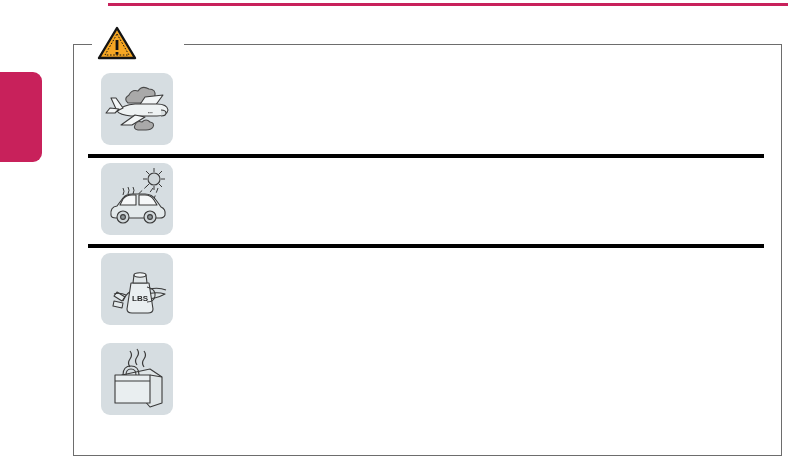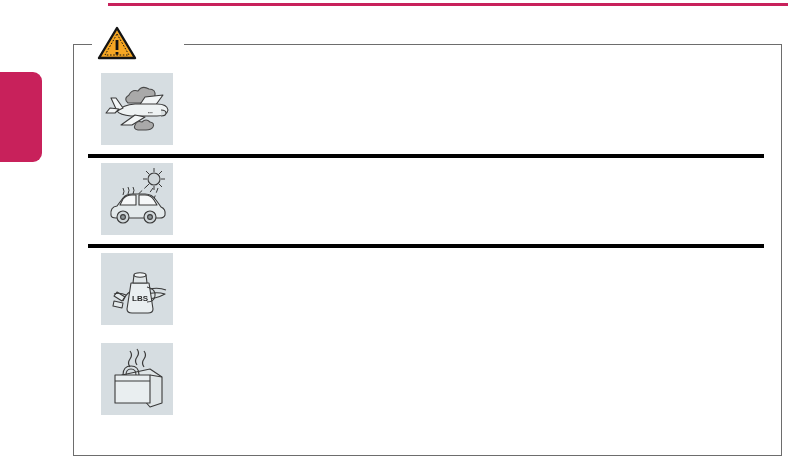--- a/index.html
+++ b/index.html
@@ -70,20 +70,21 @@
     height: 34px;
   }
 
   
   .icon-tile {
     position: absolute;
     left: 101px;
     width: 72px;
     height: 72px;
     background: #d6dde1;
+    border-radius: 9px;
   }
   .icon-tile svg { display: block; }
 
   .tile-1 { top: 73px; }
   .tile-2 { top: 163px; }
   .tile-3 { top: 253px; }
   .tile-4 { top: 343px; }
 
   
   .divider {

